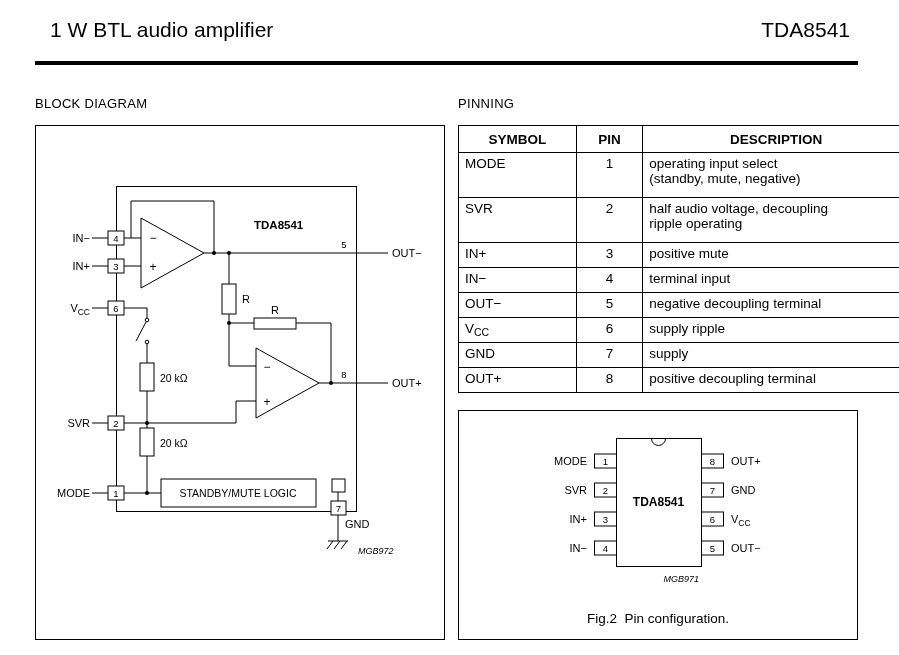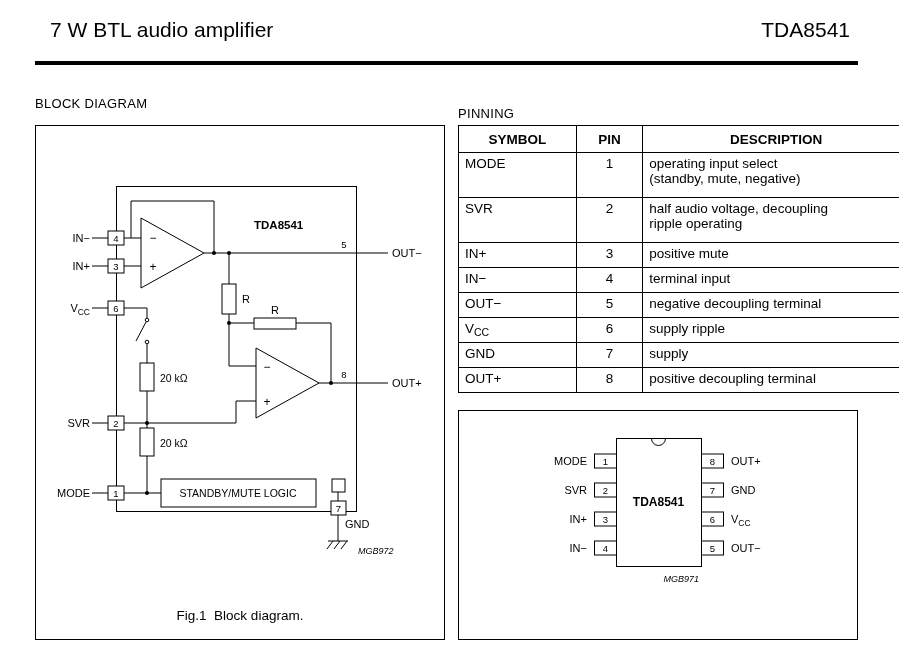--- a/index.html
+++ b/index.html
@@ -2,42 +2,42 @@
 <html><head>
 <meta charset="utf-8">
 <style>
   html,body{margin:0;padding:0;background:#fff;}
   body{width:899px;height:655px;font-family:"Liberation Sans",sans-serif;color:#000;position:relative;overflow:hidden;}
   .doc-title{position:absolute;left:50px;top:18px;font-size:21px;}
   .part-number{position:absolute;top:18px;right:49px;font-size:21px;}
   .header-rule{position:absolute;left:35px;top:61px;width:823px;height:4px;background:#000;}
   .section-heading{position:absolute;top:96px;font-size:13px;font-weight:normal;letter-spacing:.3px;}
   #block-heading{left:35px;}
-  #pinning-heading{left:458px;margin-top:10px;}
+  #pinning-heading{left:458px;}
   .fig-frame{position:absolute;border:1px solid #000;background:#fff;}
   #fig1-frame{left:35px;top:125px;width:408px;height:513px;}
   #fig2-frame{left:458px;top:410px;width:398px;height:228px;}
   .fig-caption{position:absolute;left:0;right:0;text-align:center;font-size:13.5px;}
   #fig1-caption{bottom:16px;}
   #fig2-caption{bottom:13px;}
   table.pinning{position:absolute;left:458px;top:125px;width:452px;border-collapse:collapse;font-size:13.5px;table-layout:fixed;background:#fff;}
   .pinning th,.pinning td{border:1px solid #000;padding:3px 6px;}
   .pinning th{font-weight:bold;text-align:center;height:20px;vertical-align:middle;}
   .pinning td{vertical-align:top;}
   .pin-cell{text-align:center;}
   tr.row-tall td{height:38px;}
   tr.row-std td{height:18px;}
   .cc-sub{font-size:10.5px;vertical-align:-3px;}
   svg{display:block;}
   svg text{fill:#000;stroke:none;}
 </style>
 </head>
 <body>
 
-<div class="doc-title">7 W BTL audio amplifier</div>
+<div class="doc-title">1 W BTL audio amplifier</div>
 <div class="part-number">TDA8541</div>
 <div class="header-rule"></div>
 
 <div class="section-heading" id="block-heading">BLOCK DIAGRAM</div>
 <div class="section-heading" id="pinning-heading">PINNING</div>
 
 <div class="fig-frame" id="fig1-frame">
   <svg width="408" height="470" viewBox="0 0 408 470">
     <g stroke="#000" stroke-width="1" fill="none">
 
@@ -138,21 +138,20 @@
     <text x="302.5" y="385.5" font-size="9.5" text-anchor="middle">7</text>
     <text x="309" y="402" font-size="11">GND</text>
 
     <text x="206" y="177" font-size="11">R</text>
     <text x="239" y="188" font-size="11" text-anchor="middle">R</text>
     <text x="124" y="256" font-size="10.5">20 kΩ</text>
     <text x="124" y="321" font-size="10.5">20 kΩ</text>
     <text x="202" y="371" font-size="10.5" text-anchor="middle">STANDBY/MUTE LOGIC</text>
     <text x="322" y="428" font-size="9" font-style="italic">MGB972</text>
   </svg>
-  <div class="fig-caption" id="fig1-caption">Fig.1&nbsp; Block diagram.</div>
 </div>
 
 <table class="pinning">
   <colgroup>
       <col style="width:103px">
       <col style="width:58px">
       <col style="width:233px">
     </colgroup>
   <thead>
     <tr>
@@ -242,13 +241,14 @@
     <text x="253.5" y="53.5" font-size="9.5" text-anchor="middle">8</text>
     <text x="272" y="83" font-size="11">GND</text>
     <text x="253.5" y="82.5" font-size="9.5" text-anchor="middle">7</text>
     <text x="272" y="112" font-size="11"><tspan>V</tspan><tspan dy="3" font-size="8.5">CC</tspan></text>
     <text x="253.5" y="111.5" font-size="9.5" text-anchor="middle">6</text>
     <text x="272" y="141" font-size="11">OUT−</text>
     <text x="253.5" y="140.5" font-size="9.5" text-anchor="middle">5</text>
 
     <text x="240" y="171" font-size="9" font-style="italic" text-anchor="end">MGB971</text>
   </svg>
+  <div class="fig-caption" id="fig2-caption">Fig.2&nbsp; Pin configuration.</div>
 </div>
 
 </body></html>

